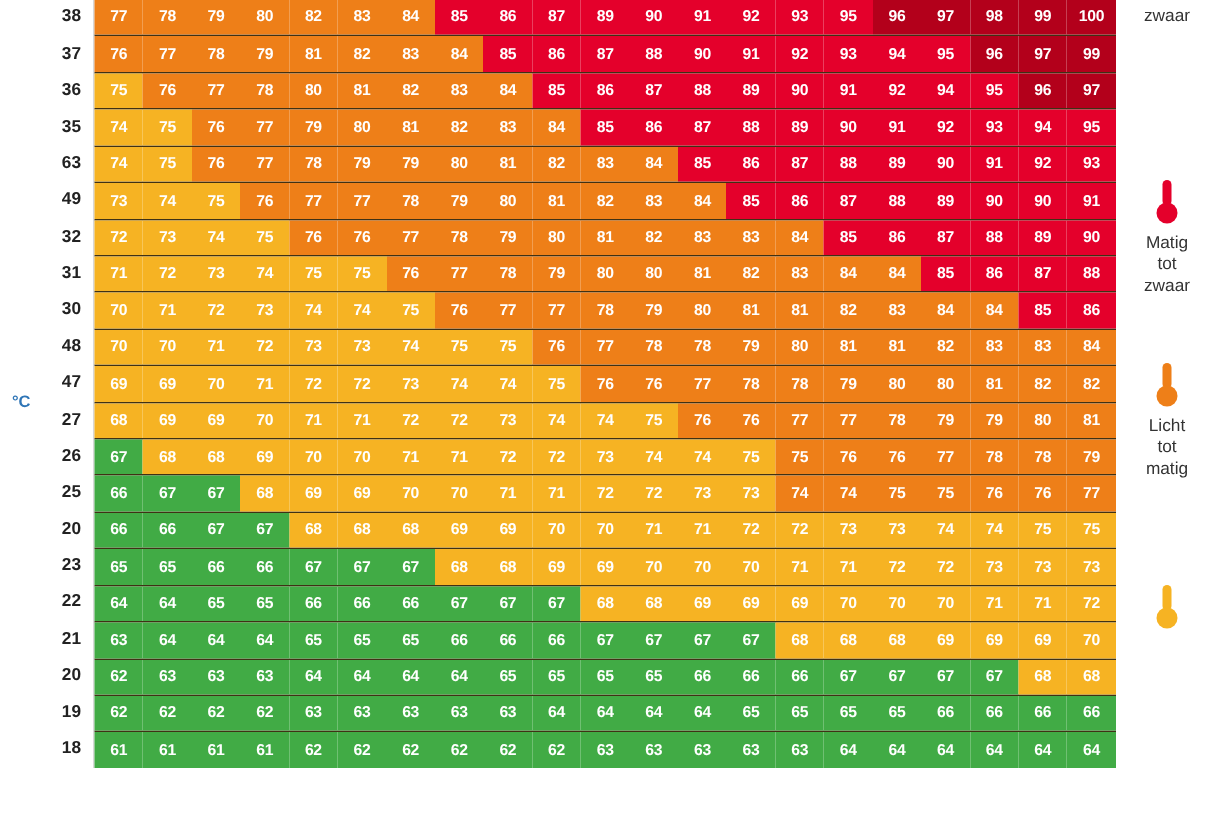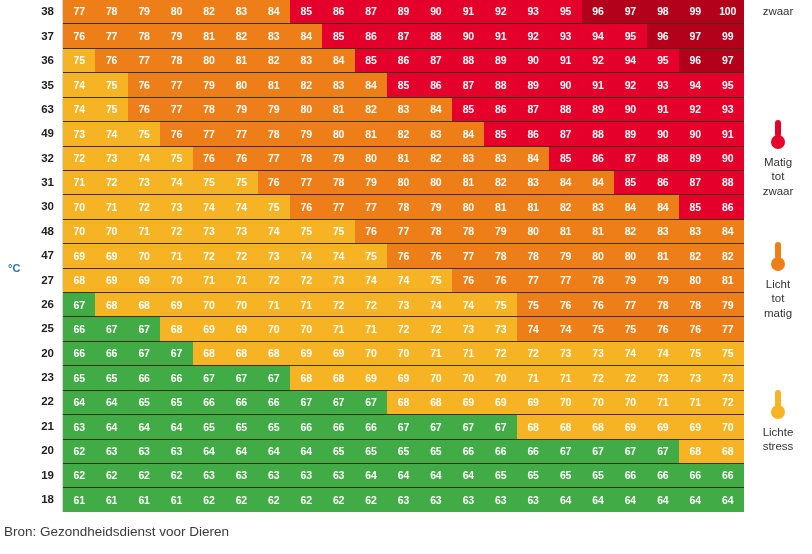--- a/index.html
+++ b/index.html
@@ -659,22 +659,19 @@
           <div class="legend-label">Licht
 tot
 matig</div>
         </div>
         <div class="legend-entry" id="legend-light">
           <svg class="thermo" width="20" height="34" viewBox="0 0 20 34">
             <rect x="7" y="2" width="6" height="17" rx="3" fill="#f6b323"></rect>
             <circle cx="10" cy="24" r="7" fill="#f6b323"></circle>
             <rect x="8.5" y="3.5" width="3" height="14" rx="1.5" fill="#f6b323"></rect>
           </svg>
-          <div class="legend-label">Lichte
-stress</div>
         </div>
       </div>
 
   </div>
 
-  <div class="caption">Bron: Gezondheidsdienst voor Dieren</div>
 
 </div>
 
 </body></html>

